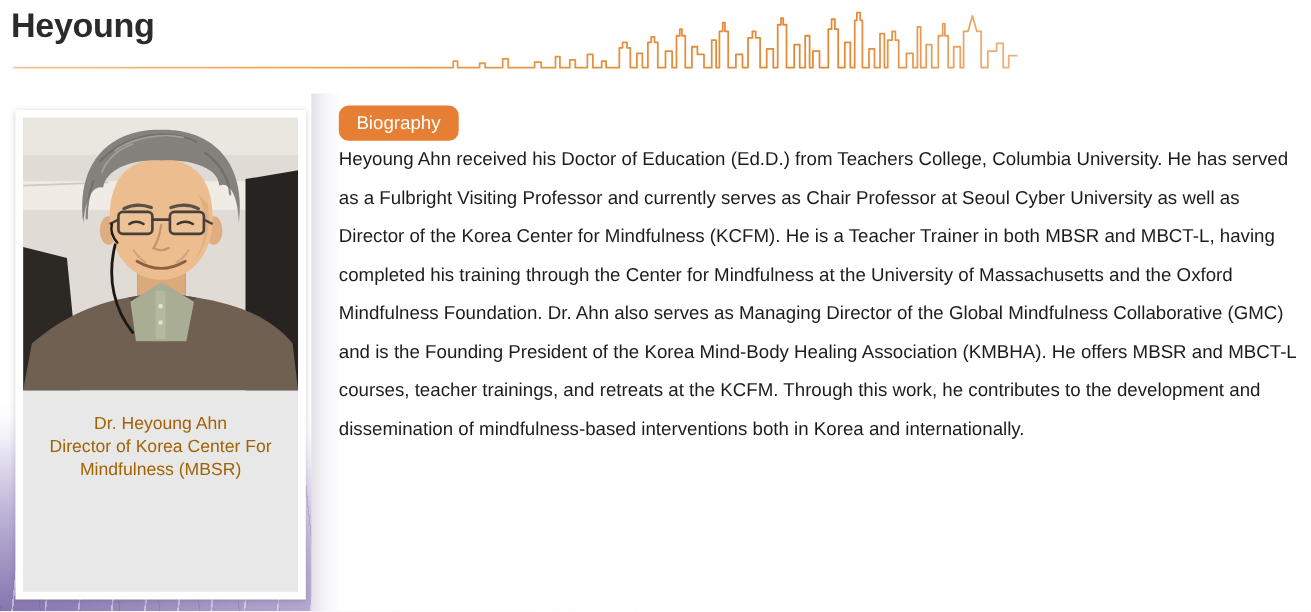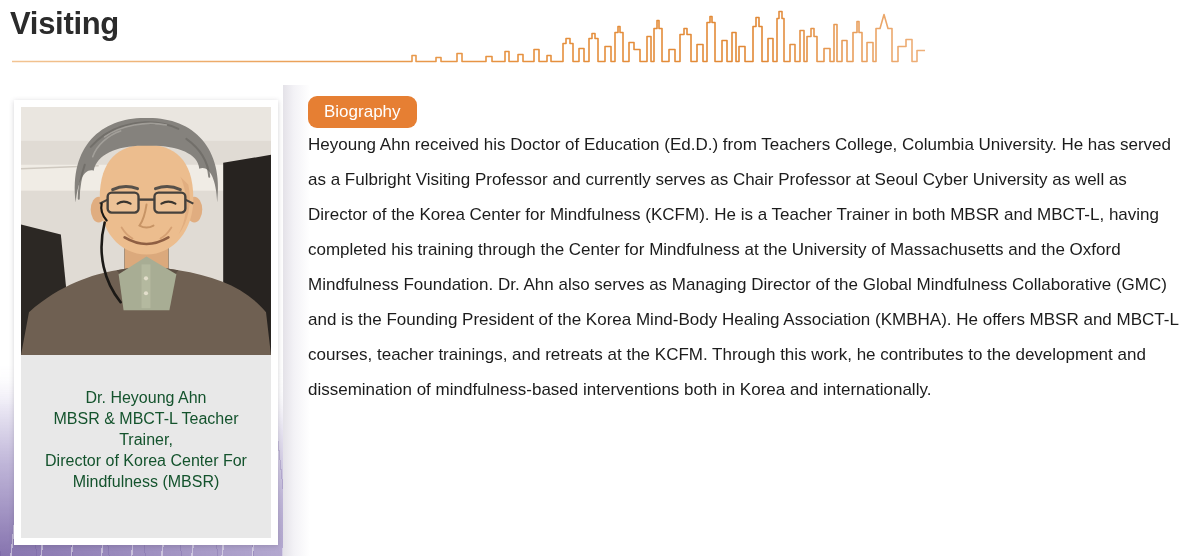--- a/index.html
+++ b/index.html
@@ -36,22 +36,22 @@
   }
   
   .speaker-card{
     position:absolute;left:14px;top:100px;width:264px;height:445px;z-index:2;
     background:#ffffff;box-sizing:border-box;padding:7px;
     box-shadow:0 1px 5px rgba(60,55,75,0.22);
   }
   .speaker-card-inner{background:#e8e8e8;width:100%;height:100%;box-sizing:border-box;}
   .speaker-photo{width:250px;height:248px;display:block;}
   .speaker-caption{
-    margin-top:32px;padding:0 6px;text-align:center;
-    font-size:16px;line-height:21px;color:#14532d;
+    margin-top:20px;padding:0 6px;text-align:center;
+    font-size:16px;line-height:21px;color:#a16207;
   }
   
   .bio-panel{
     position:absolute;left:283px;top:85px;width:909px;height:471px;z-index:1;
     background:linear-gradient(to right,#e4e2e8 0px,#f3f2f6 11px,#ffffff 27px);
   }
   .bio-badge{
     position:absolute;left:25px;top:11px;
     background:#e67f33;color:#ffffff;
     font-size:17px;line-height:17px;padding:7px 16px 8px 16px;border-radius:9px;
@@ -61,21 +61,21 @@
     position:absolute;left:25px;top:42px;width:882px;margin:0;
     font-size:17px;line-height:35px;color:#1c1c1c;
   }
 </style>
 </head>
 <body>
 
 <div class="bg-purple"></div>
 <div class="bg-corner-right"></div>
 
-<h1 class="page-title">Visiting</h1>
+<h1 class="page-title">Heyoung</h1>
 
 <svg class="skyline" viewBox="0 0 913 60" aria-hidden="true">
   <defs>
     <linearGradient id="skygrad" x1="0" y1="0" x2="913" y2="0" gradientUnits="userSpaceOnUse">
       <stop offset="0" stop-color="#f2c493"></stop>
       <stop offset="0.30" stop-color="#eba35c"></stop>
       <stop offset="0.55" stop-color="#e6913f"></stop>
       <stop offset="0.82" stop-color="#e18835"></stop>
       <stop offset="1" stop-color="#eeb07a"></stop>
     </linearGradient>
@@ -163,21 +163,20 @@
       <path d="M126 98 Q124 112 119 119 Q126 123 133 119" fill="none" stroke="#c79465" stroke-width="2" stroke-linecap="round"></path>
 
       <path d="M104 131 Q126 144 148 131" fill="none" stroke="#8f5f43" stroke-width="2.6" stroke-linecap="round"></path>
       <path d="M101 121 Q106 129 112 132 M151 121 Q146 129 140 132" fill="none" stroke="#d5a073" stroke-width="1.8" stroke-linecap="round"></path>
 
       <path d="M84 116 C76 148 84 176 100 196" fill="none" stroke="#1b1916" stroke-width="2.6" stroke-linecap="round"></path>
       <path d="M86 114 q-7 -8 -5 -17" fill="none" stroke="#1b1916" stroke-width="2.2" stroke-linecap="round"></path>
     </svg>
     <div class="speaker-caption">
       <div>Dr. Heyoung Ahn</div>
-      <div>MBSR &amp; MBCT-L Teacher Trainer,</div>
       <div>Director of Korea Center For Mindfulness (MBSR)</div>
     </div>
   </div>
 </div>
 
 <div class="bio-panel">
   <button class="bio-badge">Biography</button>
   <p class="bio-text">Heyoung Ahn received his Doctor of Education (Ed.D.) from Teachers College, Columbia University. He has served as a Fulbright Visiting Professor and currently serves as Chair Professor at Seoul Cyber University as well as Director of the Korea Center for Mindfulness (KCFM). He is a Teacher Trainer in both MBSR and MBCT-L, having completed his training through the Center for Mindfulness at the University of Massachusetts and the Oxford Mindfulness Foundation. Dr. Ahn also serves as Managing Director of the Global Mindfulness Collaborative (GMC) and is the Founding President of the Korea Mind-Body Healing Association (KMBHA). He offers MBSR and MBCT-L courses, teacher trainings, and retreats at the KCFM. Through this work, he contributes to the development and dissemination of mindfulness-based interventions both in Korea and internationally.</p>
 </div>
 

